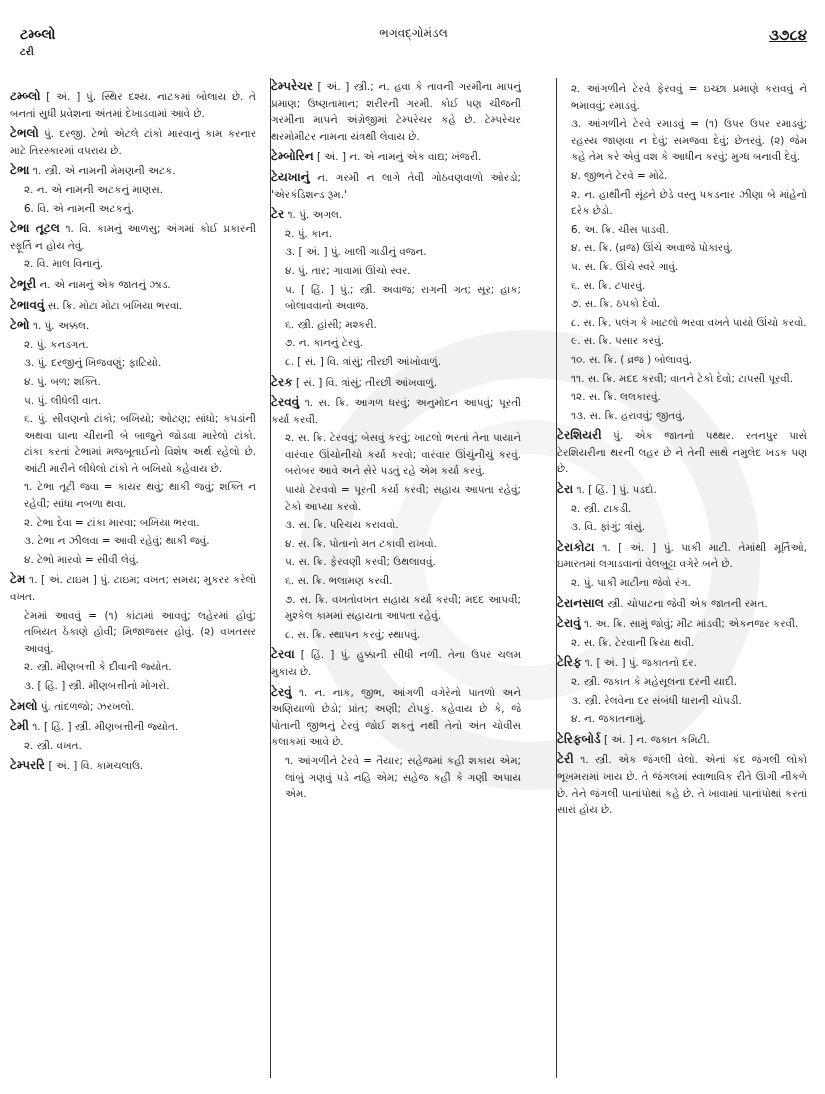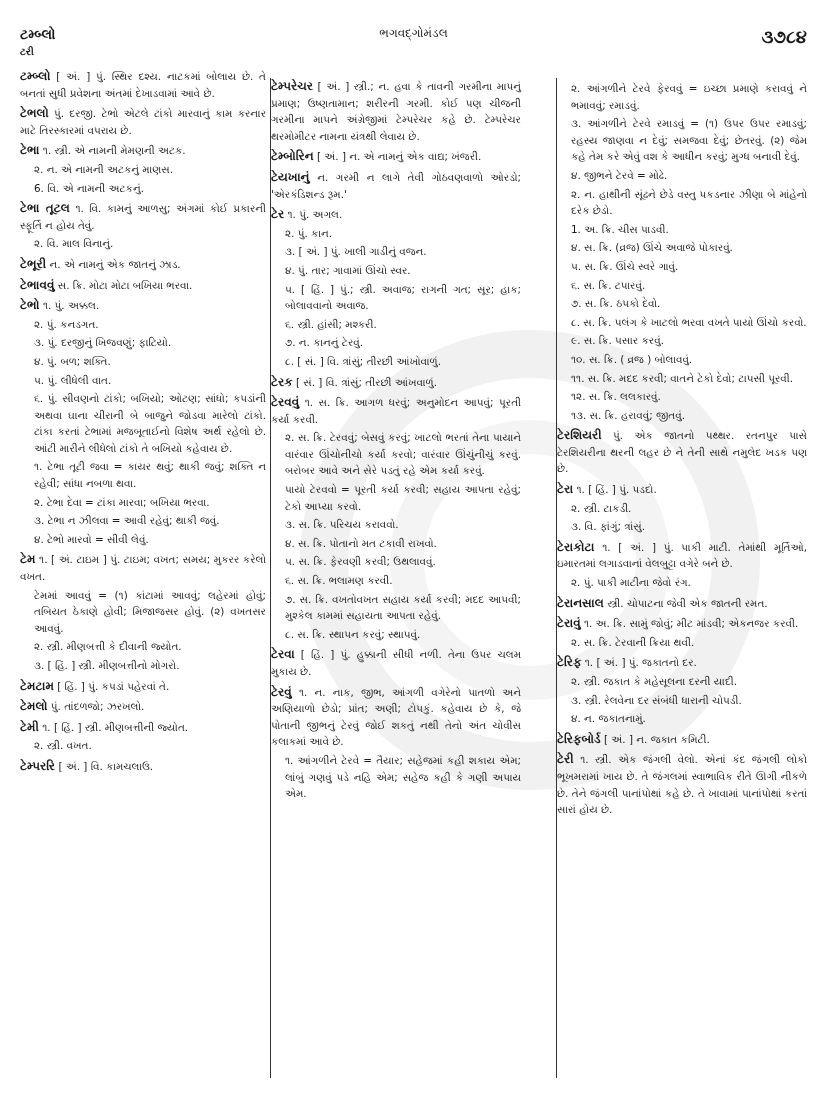--- a/index.html
+++ b/index.html
@@ -6,23 +6,23 @@
   body { width:825px; height:1094px; position:relative; overflow:hidden;
          font-family:"DejaVu Sans", sans-serif; color:#1a1a1a; }
   .watermark { position:absolute; left:300px; top:330px; width:460px; height:460px;
                border-radius:50%; border:48px solid #f1f1f1; box-sizing:border-box; pointer-events:none; }
   .watermark2 { position:absolute; left:390px; top:420px; width:280px; height:280px;
                border-radius:50%; border:34px solid #f4f4f4; box-sizing:border-box; pointer-events:none; }
   .header { position:absolute; top:22px; left:20px; right:18px; height:40px; }
   .guide1 { position:absolute; left:0; top:4px; font-weight:bold; font-size:14px; }
   .guide2 { position:absolute; left:0; top:24px; font-weight:bold; font-size:10px; }
   .title { position:absolute; left:0; right:0; top:4px; text-align:center; font-size:12px; }
-  .pageno { position:absolute; right:0; top:4px; font-weight:bold; font-size:18px; }
+  .pageno { position:absolute; right:0; top:4px; font-weight:bold; font-size:15px;text-decoration:underline; }
   .col { position:absolute; top:68px; font-size:10.4px; line-height:16.6px; }
-  .col1 { left:20px; width:246px; }
+  .col1 { left:10px; width:246px;margin-top:20px; }
   .col2 { left:270px; width:250px; border-left:1.5px solid #333; padding-left:0; height:1000px; }
   .col3 { left:556px; width:250px; border-left:1.5px solid #333; height:1000px; }
   .col2, .col3 { top:78px; }
   .entry { margin:0 0 4px 0; text-align:justify; }
   .hw { font-weight:bold; font-size:12px; }
   .sub { display:block; padding-left:14px; margin:2px 0; }
 </style>
 </head>
 <body>
 
@@ -38,42 +38,41 @@
 
 <div class="col col1" id="col0">
     <div class="entry"><span class="hw">ટમ્બ્લો</span> <span>[ અં. ] પું. સ્થિર દશ્ય. નાટકમાં બોલાય છે. તે બનતાં સુધી પ્રવેશના અંતમાં દેખાડવામાં આવે છે.</span></div>
     <div class="entry"><span class="hw">ટેભલો</span> <span>પું. દરજી. ટેભો એટલે ટાંકો મારવાનું કામ કરનાર માટે તિરસ્કારમાં વપરાય છે.</span></div>
     <div class="entry"><span class="hw">ટેભા</span> <span>૧. સ્ત્રી. એ નામની મેમણની અટક.</span><span class="sub">૨. ન. એ નામની અટકનું માણસ.</span><span class="sub">6. વિ. એ નામની અટકનું.</span></div>
     <div class="entry"><span class="hw">ટેભા તૂટલ</span> <span>૧. વિ. કામનું આળસુ; અંગમાં કોઈ પ્રકારની સ્ફૂર્તિ ન હોય તેવું.</span><span class="sub">૨. વિ. માલ વિનાનું.</span></div>
     <div class="entry"><span class="hw">ટેભૂરી</span> <span>ન. એ નામનું એક જાતનું ઝાડ.</span></div>
     <div class="entry"><span class="hw">ટેભાવવું</span> <span>સ. ક્રિ. મોટા મોટા બખિયા ભરવા.</span></div>
     <div class="entry"><span class="hw">ટેભો</span> <span>૧. પું. અક્કલ.</span><span class="sub">૨. પું. કનડગત.</span><span class="sub">૩. પું. દરજીનું ખિજવણું; ફાટિયો.</span><span class="sub">૪. પું. બળ; શક્તિ.</span><span class="sub">૫. પું. લીધેલી વાત.</span><span class="sub">૬. પું. સીવણનો ટાંકો; બખિયો; ઓટણ; સાંધો; કપડાંની અથવા ઘાના ચીરાની બે બાજુને જોડવા મારેલો ટાંકો. ટાંકા કરતાં ટેભામાં મજબૂતાઈનો વિશેષ અર્થ રહેલો છે. આંટી મારીને લીધેલો ટાંકો તે બખિયો કહેવાય છે.</span><span class="sub">૧. ટેભા તૂટી જવા = કાયર થવું; થાકી જવું; શક્તિ ન રહેવી; સાંધા નબળા થવા.</span><span class="sub">૨. ટેભા દેવા = ટાંકા મારવા; બખિયા ભરવા.</span><span class="sub">૩. ટેભા ન ઝીલવા = આવી રહેવું; થાકી જવું.</span><span class="sub">૪. ટેભો મારવો = સીવી લેવું.</span></div>
     <div class="entry"><span class="hw">ટેમ</span> <span>૧. [ અં. ટાઇમ ] પું. ટાઇમ; વખત; સમય; મુકરર કરેલો વખત.</span><span class="sub">ટેમમાં આવવું = (૧) કાંટામાં આવવું; લહેરમાં હોવું; તબિયત ઠેકાણે હોવી; મિજાજસર હોવું. (૨) વખતસર આવવું.</span><span class="sub">૨. સ્ત્રી. મીણબત્તી કે દીવાની જ્યોત.</span><span class="sub">૩. [ હિં. ] સ્ત્રી. મીણબત્તીનો મોગરો.</span></div>
-    <div class="entry"><span class="hw">ટેમટામ</span> <span>[ હિં. ] પું. કપડાં પહેરવાં તે.</span></div>
     <div class="entry"><span class="hw">ટેમલો</span> <span>પું. તાંદળજો; ઝરખલો.</span></div>
     <div class="entry"><span class="hw">ટેમી</span> <span>૧. [ હિં. ] સ્ત્રી. મીણબત્તીની જ્યોત.</span><span class="sub">૨. સ્ત્રી. વખત.</span></div>
     <div class="entry"><span class="hw">ટેમ્પરરિ</span> <span>[ અં. ] વિ. કામચલાઉ.</span></div>
   </div>
 <div class="col col2" id="col1">
     <div class="entry"><span class="hw">ટેમ્પરેચર</span> <span>[ અં. ] સ્ત્રી.; ન. હવા કે તાવની ગરમીના માપનું પ્રમાણ; ઉષ્ણતામાન; શરીરની ગરમી. કોઈ પણ ચીજની ગરમીના માપને અંગ્રેજીમાં ટેમ્પરેચર કહે છે. ટેમ્પરેચર થરમોમીટર નામના યંત્રથી લેવાય છે.</span></div>
     <div class="entry"><span class="hw">ટેમ્બોરિન</span> <span>[ અં. ] ન. એ નામનું એક વાદ્ય; ખંજરી.</span></div>
     <div class="entry"><span class="hw">ટેયખાનું</span> <span>ન. ગરમી ન લાગે તેવી ગોઠવણવાળો ઓરડો; 'એરકંડિશન્ડ રૂમ.'</span></div>
     <div class="entry"><span class="hw">ટેર</span> <span>૧. પું. અગલ.</span><span class="sub">૨. પું. કાન.</span><span class="sub">૩. [ અં. ] પું. ખાલી ગાડીનું વજન.</span><span class="sub">૪. પું. તાર; ગાવામાં ઊંચો સ્વર.</span><span class="sub">૫. [ હિં. ] પું.; સ્ત્રી. અવાજ; રાગની ગત; સૂર; હાક; બોલાવવાનો અવાજ.</span><span class="sub">૬. સ્ત્રી. હાંસી; મશ્કરી.</span><span class="sub">૭. ન. કાનનું ટેરવું.</span><span class="sub">૮. [ સં. ] વિ. ત્રાંસું; તીરછી આંખોવાળું.</span></div>
     <div class="entry"><span class="hw">ટેરક</span> <span>[ સં. ] વિ. ત્રાંસું; તીરછી આંખવાળું.</span></div>
     <div class="entry"><span class="hw">ટેરવવું</span> <span>૧. સ. ક્રિ. આગળ ધરવું; અનુમોદન આપવું; પૂરતી કર્યા કરવી.</span><span class="sub">૨. સ. ક્રિ. ટેરવવું; બેસવું કરવું; ખાટલો ભરતાં તેના પાયાને વારંવાર ઊંચોનીચો કર્યા કરવો; વારંવાર ઊંચુંનીચું કરવું. બરોબર આવે અને સેરે પડતું રહે એમ કર્યા કરવું.</span><span class="sub">પાયો ટેરવવો = પૂરતી કર્યા કરવી; સહાય આપતા રહેવું; ટેકો આપ્યા કરવો.</span><span class="sub">૩. સ. ક્રિ. પરિચય કરાવવો.</span><span class="sub">૪. સ. ક્રિ. પોતાનો મત ટકાવી રાખવો.</span><span class="sub">૫. સ. ક્રિ. ફેરવણી કરવી; ઉથલાવવું.</span><span class="sub">૬. સ. ક્રિ. ભલામણ કરવી.</span><span class="sub">૭. સ. ક્રિ. વખતોવખત સહાય કર્યા કરવી; મદદ આપવી; મુશ્કેલ કામમાં સહાયતા આપતા રહેવું.</span><span class="sub">૮. સ. ક્રિ. સ્થાપન કરવું; સ્થાપવું.</span></div>
     <div class="entry"><span class="hw">ટેરવા</span> <span>[ હિં. ] પું. હુક્કાની સીધી નળી. તેના ઉપર ચલમ મુકાય છે.</span></div>
     <div class="entry"><span class="hw">ટેરવું</span> <span>૧. ન. નાક, જીભ, આંગળી વગેરેનો પાતળો અને અણિયાળો છેડો; પ્રાંત; અણી; ટોપકું. કહેવાય છે કે, જે પોતાની જીભનું ટેરવું જોઈ શકતું નથી તેનો અંત ચોવીસ કલાકમાં આવે છે.</span><span class="sub">૧. આંગળીને ટેરવે = તૈયાર; સહેજમાં કહી શકાય એમ; લાંબું ગણવું પડે નહિ એમ; સહેજ કહી કે ગણી અપાય એમ.</span></div>
   </div>
 <div class="col col3" id="col2">
     <div class="entry">
       <span class="sub">૨. આંગળીને ટેરવે ફેરવવું = ઇચ્છા પ્રમાણે કરાવવું ને ભમાવવું; રમાડવું.</span>
       <span class="sub">૩. આંગળીને ટેરવે રમાડવું = (૧) ઉપર ઉપર રમાડવું; રહસ્ય જાણવા ન દેવું; સમજવા દેવું; છેતરવું. (૨) જેમ કહે તેમ કરે એવું વશ કે આધીન કરવું; મુગ્ધ બનાવી દેવું.</span>
       <span class="sub">૪. જીભને ટેરવે = મોઢે.</span>
       <span class="sub">૨. ન. હાથીની સૂંઢને છેડે વસ્તુ પકડનાર ઝીણા બે માંહેનો દરેક છેડો.</span>
-      <span class="sub">1. અ. ક્રિ. ચીસ પાડવી.</span>
+      <span class="sub">6. અ. ક્રિ. ચીસ પાડવી.</span>
       <span class="sub">૪. સ. ક્રિ. (વ્રજ) ઊંચે અવાજે પોકારવું.</span>
       <span class="sub">૫. સ. ક્રિ. ઊંચે સ્વરે ગાવું.</span>
       <span class="sub">૬. સ. ક્રિ. ટપારવું.</span>
       <span class="sub">૭. સ. ક્રિ. ઠપકો દેવો.</span>
       <span class="sub">૮. સ. ક્રિ. પલંગ કે ખાટલો ભરવા વખતે પાયો ઊંચો કરવો.</span>
       <span class="sub">૯. સ. ક્રિ. પસાર કરવું.</span>
       <span class="sub">૧૦. સ. ક્રિ. ( વ્રજ ) બોલાવવું.</span>
       <span class="sub">૧૧. સ. ક્રિ. મદદ કરવી; વાતને ટેકો દેવો; ટાપસી પૂરવી.</span>
       <span class="sub">૧૨. સ. ક્રિ. લલકારવું.</span>
       <span class="sub">૧૩. સ. ક્રિ. હરાવવું; જીતવું.</span>

